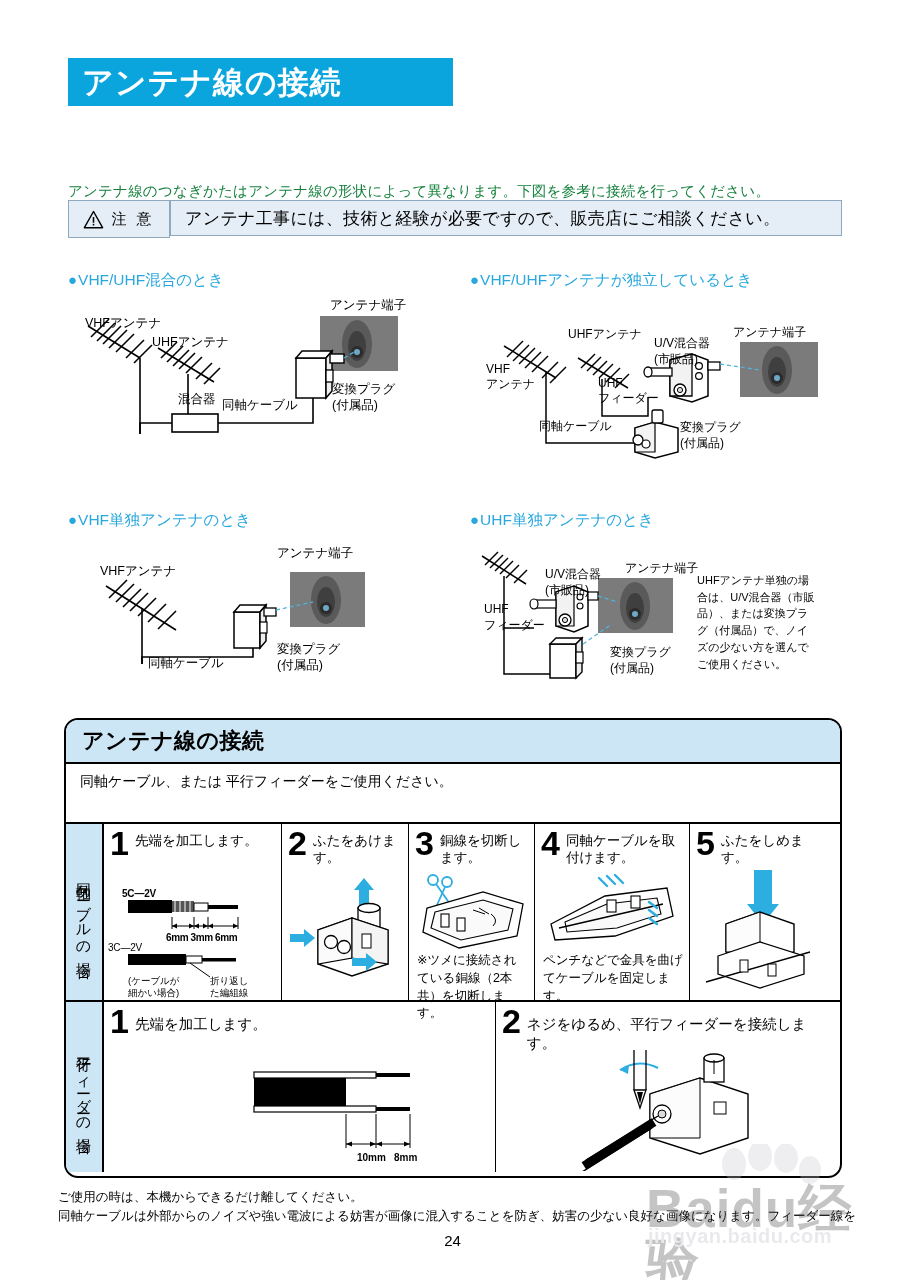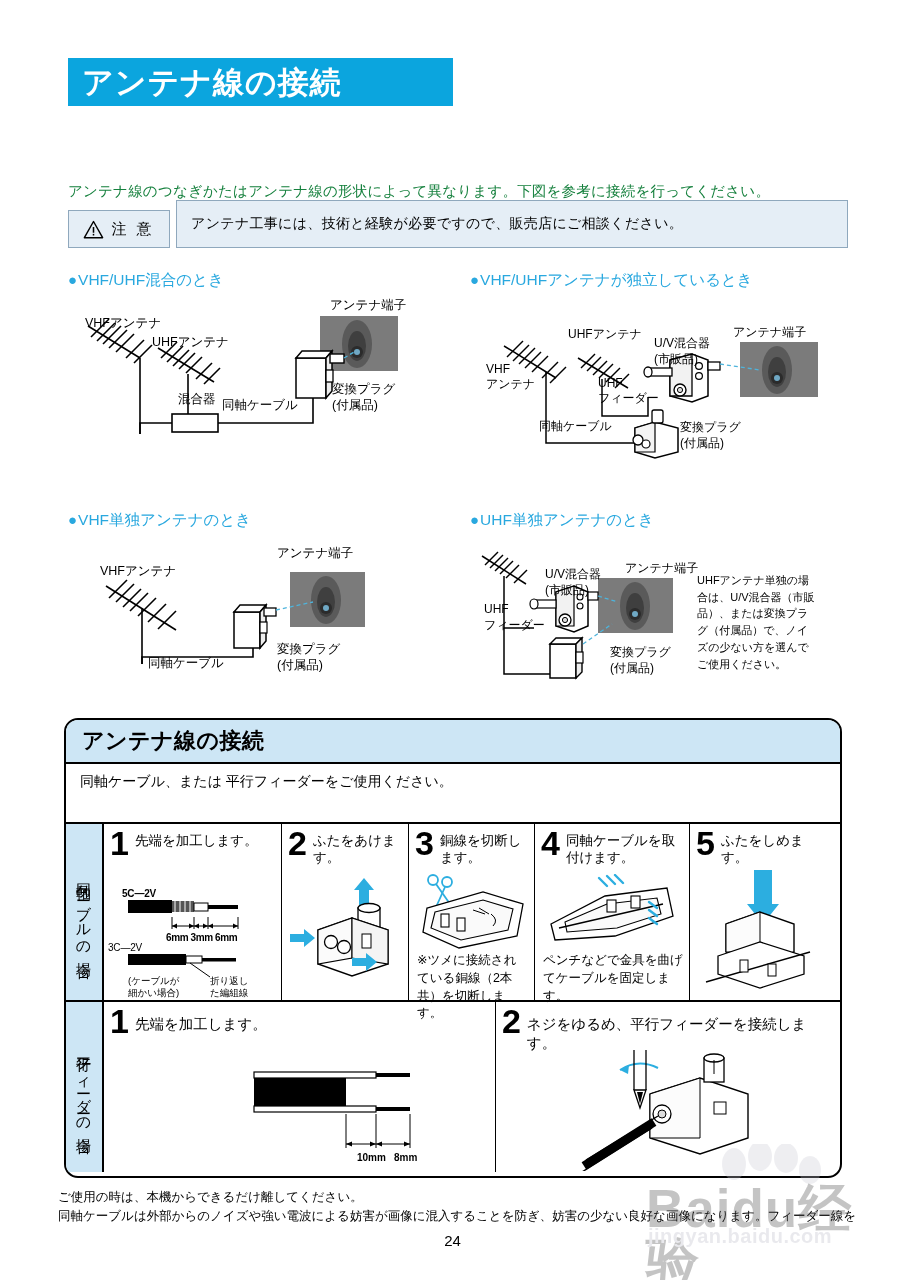--- a/index.html
+++ b/index.html
@@ -20,31 +20,31 @@
     padding-left:14px;line-height:1;
   }
 
   
   .intro{
     position:absolute;left:68px;top:168px;width:790px;
     font-size:14.5px;color:#15803d;letter-spacing:.2px;white-space:nowrap;margin-top:14px;
   }
 
   
-  .caution{position:absolute;left:68px;top:200px;display:flex;gap:6px;align-items:flex-end;}
+  .caution{position:absolute;left:68px;top:200px;display:flex;}
   .caution .lbl{
     width:100px;height:36px;background:#E5EEF6;border:1px solid #8FA8BD;
     display:flex;align-items:center;justify-content:center;gap:7px;
   }
   .caution .lbl .tri{width:21px;height:19px;display:block;}
   .caution .lbl .tx{font-size:15px;letter-spacing:3px;font-weight:500;}
   .caution .msg{
-    width:672px;height:48px;background:#E5EEF6;border:1px solid #8FA8BD;
+    width:672px;height:36px;background:#E5EEF6;border:1px solid #8FA8BD;
     display:flex;align-items:center;padding-left:14px;box-sizing:border-box;
-    font-size:14px;letter-spacing:.3px;
+    font-size:17px;letter-spacing:.3px;
   }
 
   
   .sec-h{position:absolute;font-size:15.5px;color:#29A8DF;white-space:nowrap;}
   .sec-h .dot{font-size:15px;margin-right:1px;}
 
   
   .fig{position:absolute;}
   .fig svg{display:block;}
 

